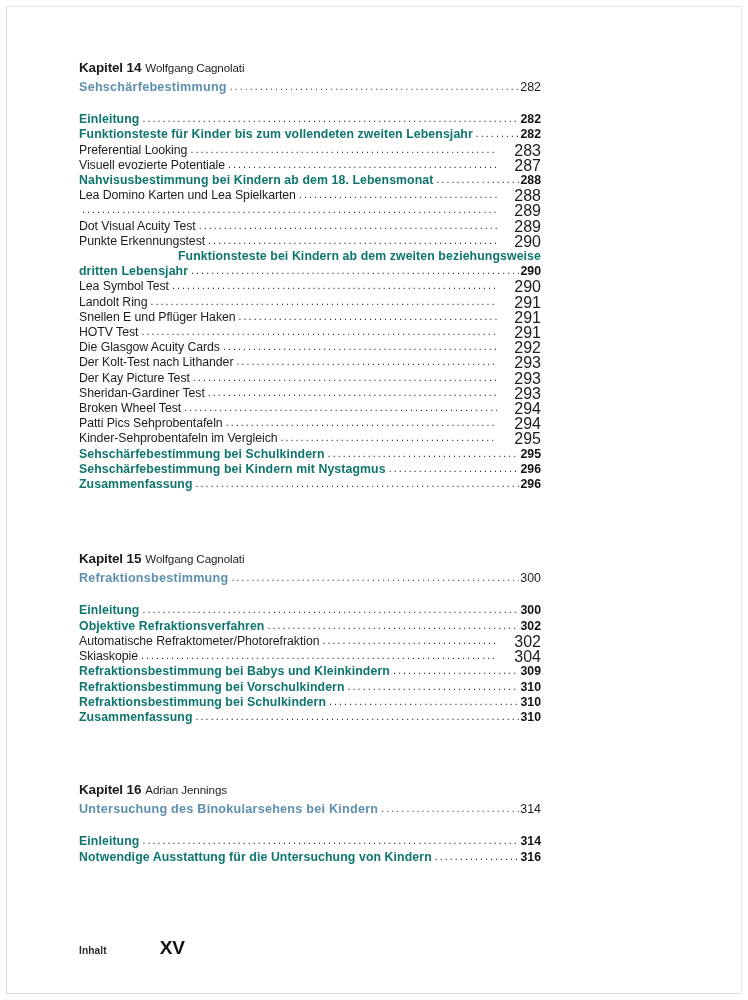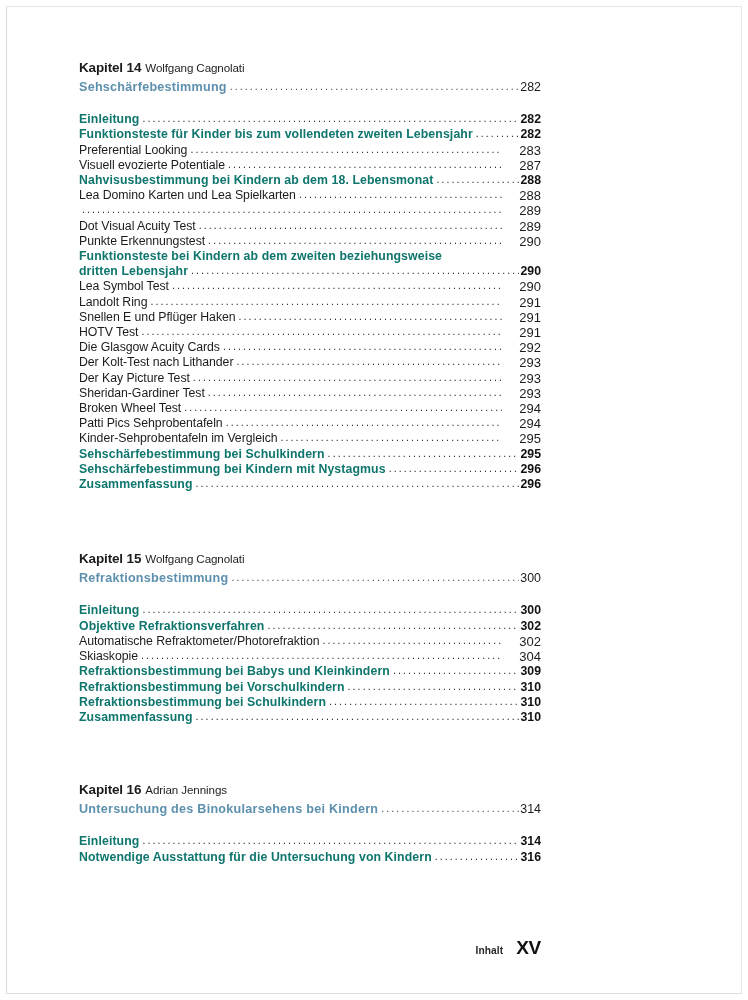--- a/index.html
+++ b/index.html
@@ -72,20 +72,21 @@
     align-items: flex-end;
     width: 100%;
     line-height: 15.2px;
     margin: 0;
     padding: 0;
   }
   .entry .label {
     flex: 0 1 auto;
     white-space: nowrap;
     letter-spacing: -0.05px;
+    text-align: right;
   }
   .entry .leader {
     flex: 1 1 auto;
     min-width: 6px;
     overflow: hidden;
     white-space: nowrap;
     margin: 0 1px 0 3px;
     color: #272727;
     font-size: 10.5px;
     letter-spacing: 2.1px;
@@ -130,40 +131,40 @@
 
   
   .entry.lvl2 .label {
     color: #1c1c1c;
     font-weight: 400;
     font-size: 12.3px;
   }
   .entry.lvl2 .page {
     color: #1c1c1c;
     font-weight: 400;
-    font-size: 13px;
+    font-size: 16px;
     margin-left: 16px;
   }
 
   
   .entry.wrap-first { }
   .entry.wrap-first .label { flex: 1 1 auto; }
 
   
   .gap-after-title { height: 17px; }
 
   
   #page-footer {
     position: absolute;
     left: 72px;
     top: 930px;
     width: 462px;
     display: flex;
     align-items: baseline;
-    justify-content: flex-end;
+    gap: 40px;
   }
   #page-footer .footer-label {
     font-size: 10.2px;
     font-weight: 700;
     color: #2a2a2a;
     letter-spacing: 0.1px;
     margin-right: 13px;
   }
   #page-footer .folio {
     font-size: 19px;

